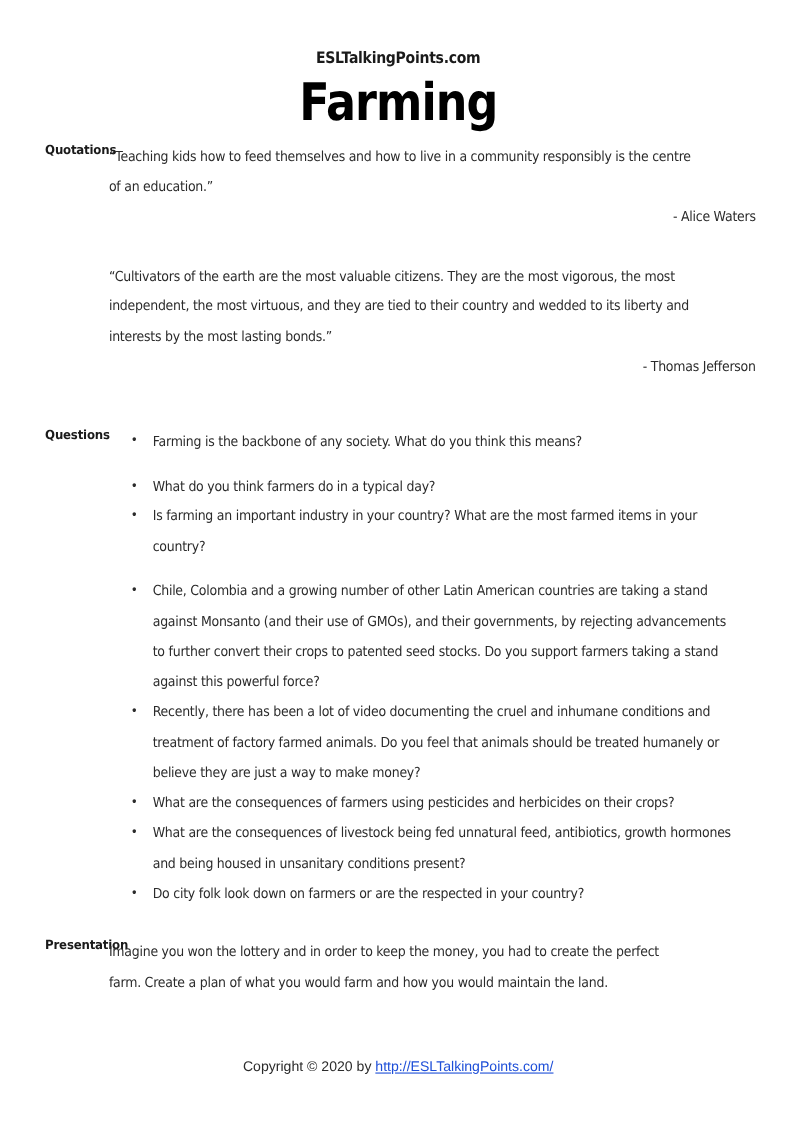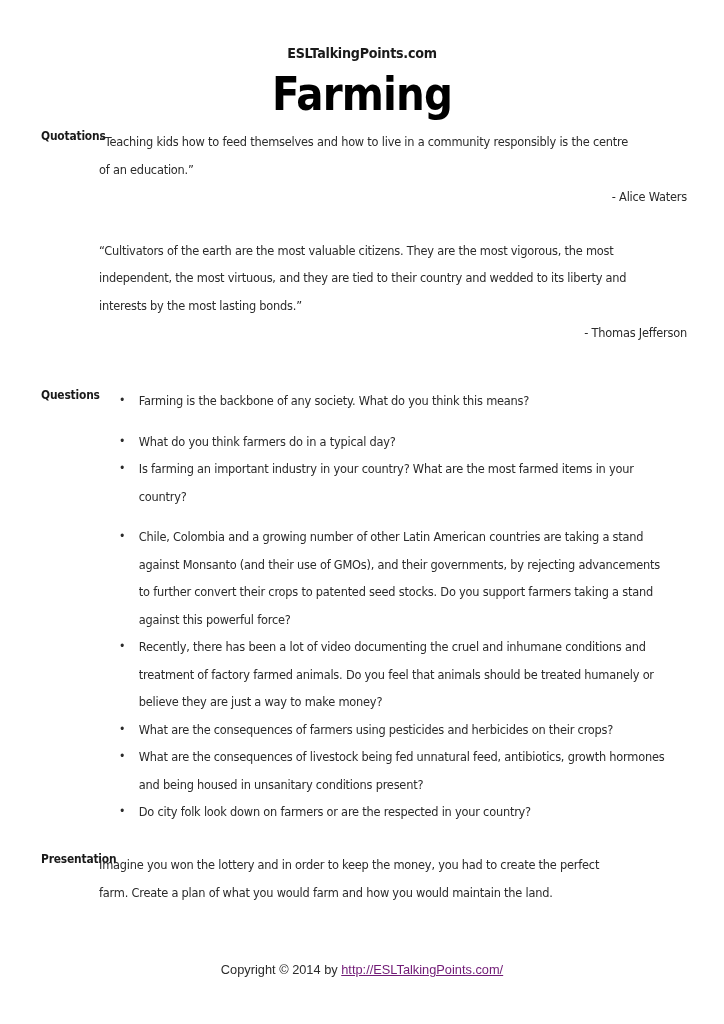--- a/index.html
+++ b/index.html
@@ -143,21 +143,21 @@
     top: 962px;
     left: 0;
     width: 724px;
     text-align: center;
     font-family: "Liberation Sans", "DejaVu Sans", sans-serif;
     font-size: 12.8px;
     color: #2b2b2b;
   }
   .footer a,
   .footer .link {
-    color: #701a75;
+    color: #1d4ed8;
     text-decoration: underline;
   }
 </style>
 </head>
 <body>
 
 <div class="page">
 
   <div class="site-name">ESLTalkingPoints.com</div>
 
@@ -227,16 +227,16 @@
   </div>
 
   <div class="section" style="top:851px;">
     <div class="section-label">Presentation</div>
     <div class="section-body">
       <div class="para">Imagine you won the lottery and in order to keep the money, you had to create the perfect farm. Create a plan of what you would farm and how you would maintain the land.</div>
     </div>
   </div>
 
   <div class="footer">
-    <span>Copyright © 2014 by </span><a class="link" href="#">http://ESLTalkingPoints.com/</a>
+    <span>Copyright © 2020 by </span><a class="link" href="#">http://ESLTalkingPoints.com/</a>
   </div>
 
 </div>
 
 </body></html>

